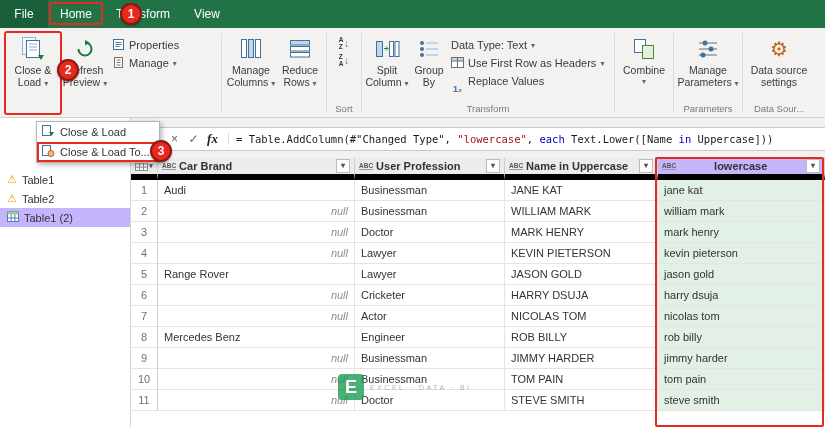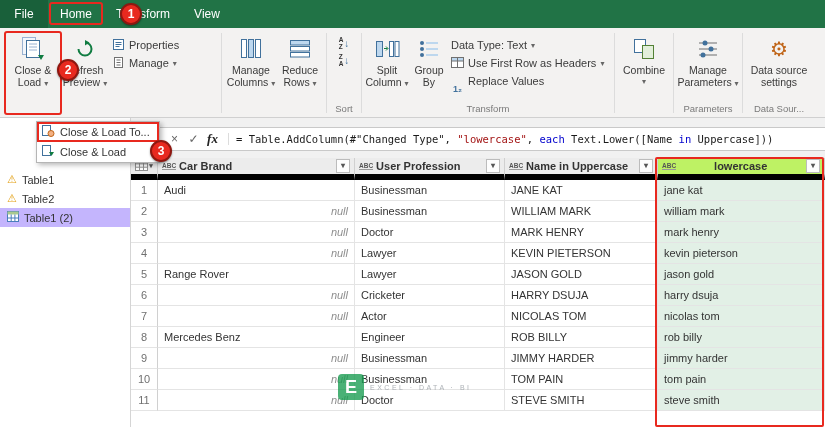--- a/index.html
+++ b/index.html
@@ -55,21 +55,21 @@
   .fb-fx { font-family:"Liberation Serif", serif; font-style:italic; font-weight:bold; color:#222; font-size:13px; }
   .fb-input { flex:1; border-left:1px solid #dcdcdc; margin-left:6px; padding-left:7px;
               font-family:"DejaVu Sans Mono", monospace; font-size:10.5px; white-space:nowrap; overflow:hidden; }
 
   
   .grid { flex:1; background:#fff; }
   .grid-header { display:flex; height:22px; }
   .hcell { background:#ececec; border-right:1px solid #d0d0d0; border-bottom:6px solid #000000;
            display:flex; align-items:center; gap:3px; padding:0 4px; font-size:11px; font-weight:bold;
            color:#333; white-space:nowrap; overflow:hidden; cursor:default; }
-  .hcell.hl { background:#bef264;gap:38px; }
+  .hcell.hl { background:#c4b5fd;gap:38px; }
   .type-ic { font-size:6.5px; font-weight:bold; color:#555; letter-spacing:0; border-bottom:1px solid #999; line-height:7px; }
   .fbox { margin-left:auto; width:14px; height:14px; background:#fdfdfd; border:1px solid #bcbcbc;
           font-size:8px; line-height:12px; text-align:center; color:#555; flex:none; cursor:default; }
   .corner { width:27px; justify-content:center; gap:1px; padding:0 2px; }
   .corner-caret { font-size:7px; color:#555; }
   .grid-row { display:flex; height:21px; }
   .cell { border-right:1px solid #e4e4e4; border-bottom:1px solid #e4e4e4; font-size:11px; color:#333;
           line-height:20px; padding:0 6px; white-space:nowrap; overflow:hidden; cursor:default; }
   .rownum { width:27px; color:#707070; text-align:center; padding:0; border-right:1px solid #d0d0d0; }
   .c0 { width:197px; } .c1 { width:150px; } .c2 { width:153px; } .c3 { width:167px; }
@@ -493,38 +493,38 @@
               <div class="cell c1">Doctor</div>
               <div class="cell c2">STEVE SMITH</div>
               <div class="cell c3 hl">steve smith</div>
             </div>
           </div>
       </div>
     </div>
   </div>
 
   <div class="menu">
+    <div class="menu-item">
+      <span>
+        <svg width="14" height="14">
+            <rect x="1.5" y="1.5" width="8" height="10" fill="#fff" stroke="#41719c"></rect>
+            <path d="M8 8 h5 l-2.5 4 z" fill="#107c41"></path>
+          </svg>
+      </span>
+      <span>Close &amp; Load</span>
+    </div>
     <div class="menu-item hl">
       <span>
         <svg width="14" height="14">
             <rect x="1.5" y="1.5" width="8" height="10" fill="#fff" stroke="#41719c"></rect>
             <circle cx="10" cy="9.5" r="3" fill="#f4b183" stroke="#c06518"></circle>
           </svg>
       </span>
       <span>Close &amp; Load To...</span>
     </div>
-    <div class="menu-item">
-      <span>
-        <svg width="14" height="14">
-            <rect x="1.5" y="1.5" width="8" height="10" fill="#fff" stroke="#41719c"></rect>
-            <path d="M8 8 h5 l-2.5 4 z" fill="#107c41"></path>
-          </svg>
-      </span>
-      <span>Close &amp; Load</span>
-    </div>
   </div>
 
   <div class="ann-box box-home"></div>
   <div class="ann-box box-closeload"></div>
   <div class="ann-box box-lowercase"></div>
   <div class="callout co1">1</div>
   <div class="callout co2">2</div>
   <div class="callout co3">3</div>
 
   <div class="watermark">

